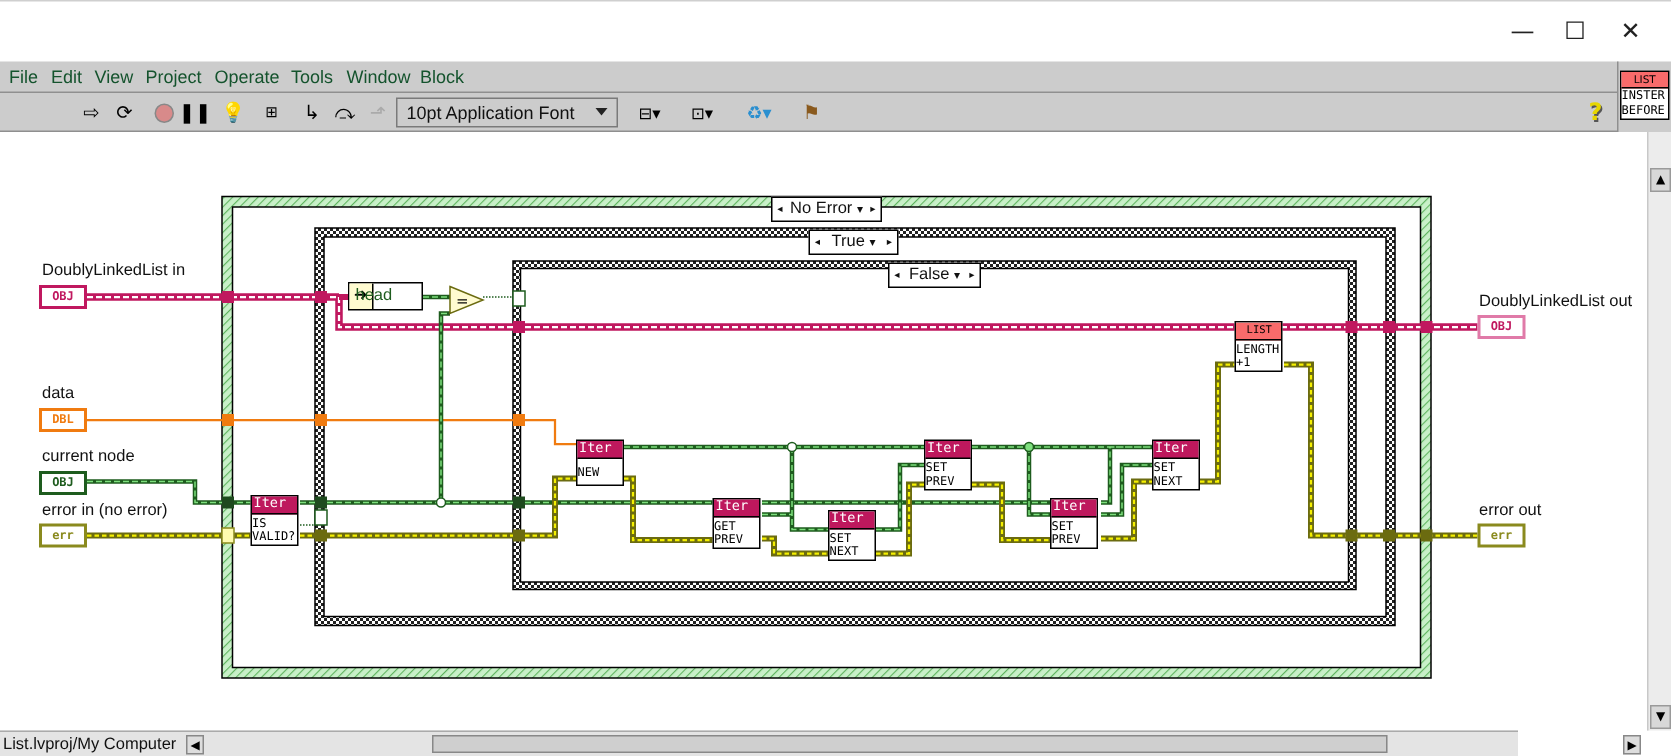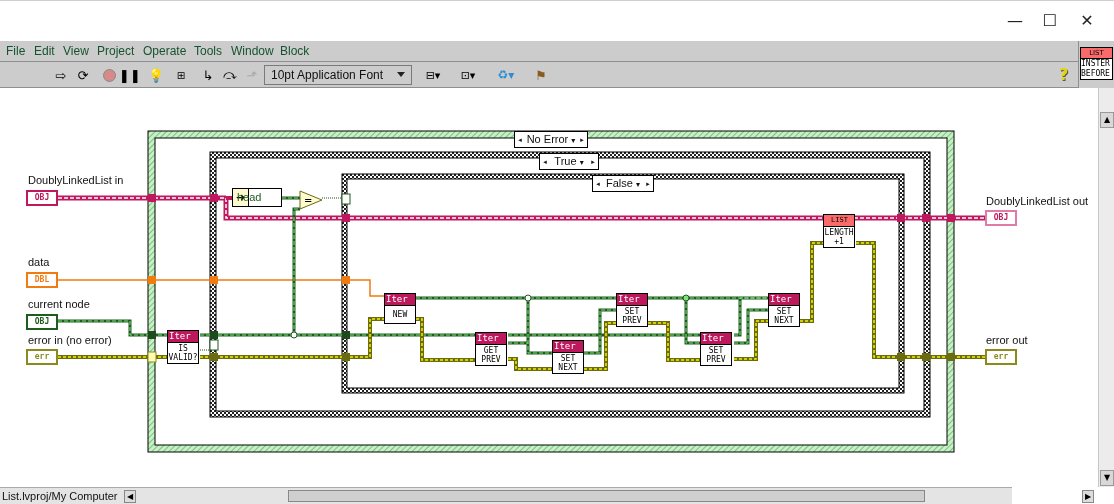--- a/index.html
+++ b/index.html
@@ -24,21 +24,21 @@
   .vscroll .btn { position: absolute; left: 1px; width: 14px; height: 16px; background: #d8d8d8; border: 1px solid #9a9a9a; font-size: 8px; text-align: center; line-height: 14px; }
   .hscroll { position: absolute; left: 0; top: 487px; width: 1012px; height: 17px; background: #e4e4e4; border-top: 1px solid #aaa; }
   .hscroll .path { position: absolute; left: 2px; top: 2px; font-size: 11px; color: #111; font-family: "Liberation Sans", sans-serif; }
   .hscroll .thumb { position: absolute; left: 288px; top: 2px; width: 637px; height: 12px; background: #cfcfcf; border: 1px solid #888; }
   .hscroll .lbtn { position: absolute; left: 124px; top: 2px; width: 12px; height: 13px; border: 1px solid #888; background: #ddd; font-size: 8px; text-align: center; line-height: 11px; }
   .hscroll .rbtn { position: absolute; left: 1082px; top: 2px; width: 12px; height: 13px; border: 1px solid #888; background: #ddd; font-size: 8px; text-align: center; line-height: 11px; }
   .lbl { position: absolute; font-size: 11px; color: #111; font-family: "Liberation Sans", sans-serif; white-space: nowrap; }
   .term { position: absolute; width: 32px; height: 16px; border: 2px solid; font-size: 8px; font-weight: bold; text-align: center; line-height: 11px; font-family: "DejaVu Sans Mono", monospace; background: #fff; }
   .subvi { position: absolute; width: 32px; border: 1px solid #000; background: #fff; font-family: "DejaVu Sans Mono", monospace; }
   .subvi .hd { background: #be185d; color: #fff; font-size: 9px; line-height: 11px; padding-left: 1px; border-bottom: 1px solid #000; }
-  .subvi .bd { font-size: 8px; line-height: 9px; text-align: center; color: #000; padding: 1px 0; }
+  .subvi .bd { font-size: 8px; line-height: 9px; color: #000; padding: 1px 0; }
   .selector { position: absolute; height: 17px; border: 1px solid #000; background: #fff; font-size: 11px; font-family: "Liberation Sans", sans-serif; text-align: center; line-height: 15px; color: #111; }
   .sel-arr { position: absolute; top: 0; width: 8px; height: 15px; font-size: 7px; line-height: 15px; }
   .bundle { position: absolute; left: 232px; top: 188px; width: 50px; height: 19px; border: 1px solid #000; background: #fff; font-size: 11px; font-family: "Liberation Sans", sans-serif; }
 </style>
 </head>
 <body>
 
 <div class="titlebar">
   <div class="win-btn" style="left:1000px;">—</div>
   <div class="win-btn" style="left:1035px;">☐</div>

